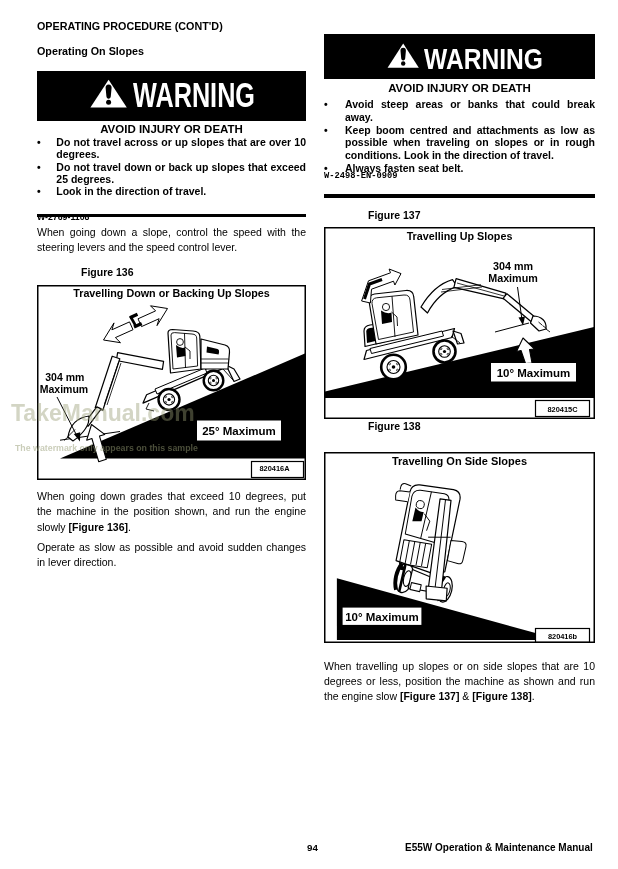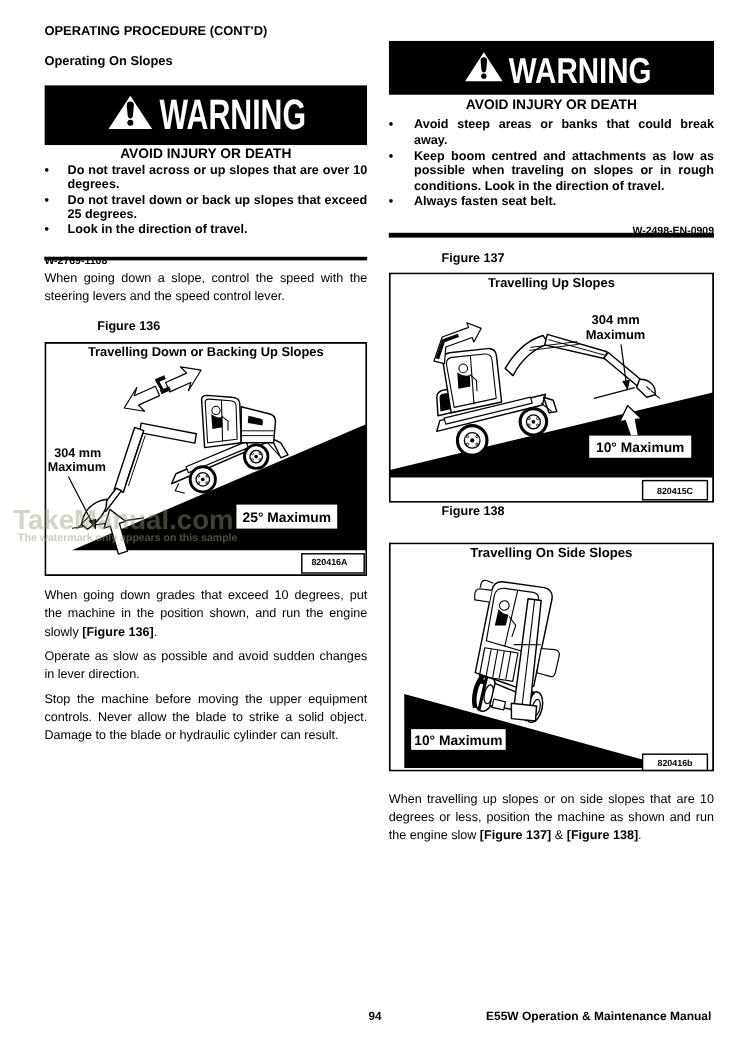--- a/index.html
+++ b/index.html
@@ -122,38 +122,37 @@
   <rect x="160" y="135.5" width="84" height="20" fill="#fff"></rect>
   <text x="202" y="150" font-size="11.5" font-weight="bold" text-anchor="middle">25° Maximum</text>
 
   <rect x="214.5" y="176.5" width="52" height="16" fill="#fff" stroke="#000" stroke-width="1.2"></rect>
   <text x="237.5" y="185.8" font-size="7.4" font-weight="bold" text-anchor="middle">820416A</text>
 </svg>
 
 <div class="abs body j" style="left:37px;top:489.2px;width:269px;">
   <p>When going down grades that exceed 10 degrees, put the machine in the position shown, and run the engine slowly <span class="b">[Figure 136]</span>.</p>
   <p>Operate as slow as possible and avoid sudden changes in lever direction.</p>
-  <p>Stop the machine before moving the upper equipment controls. Never allow the blade to strike a solid object. Damage to the blade or hydraulic cylinder can result.</p>
 </div>
 
 <svg class="abs" style="left:324px;top:33.5px;" width="271" height="45.5">
   <rect x="0" y="0" width="271" height="45.5" fill="#000"></rect>
   <polygon points="79.2,9.5 94.8,33.8 63.6,33.8" fill="#fff"></polygon>
   <path d="M79.2,13.8 c1.8,0 2.8,1.2 2.7,2.9 l-0.7,7.5 c-0.1,1.4 -0.9,2.2 -2,2.2 c-1.1,0 -1.9,-0.8 -2,-2.2 l-0.7,-7.5 c-0.1,-1.7 0.9,-2.9 2.7,-2.9 z" fill="#000"></path>
   <circle cx="79.2" cy="29.5" r="2.2" fill="#000"></circle>
   <text x="100" y="35" font-size="30" font-weight="bold" fill="#fff" textLength="119" lengthAdjust="spacingAndGlyphs">WARNING</text>
 </svg>
 
 <div class="abs b" style="left:324px;top:82px;width:271px;text-align:center;font-size:11.5px;">AVOID INJURY OR DEATH</div>
 <div class="abs bul r" style="left:324px;top:98.3px;width:271px;">
   <div class="bi"><span class="d">•</span>Avoid steep areas or banks that could break away.</div>
   <div class="bi"><span class="d">•</span>Keep boom centred and attachments as low as possible when traveling on slopes or in rough conditions. Look in the direction of travel.</div>
   <div class="bi"><span class="d">•</span>Always fasten seat belt.</div>
 </div>
-<div class="abs b" style="left:324px;top:187px;width:271px;text-align:right;font-size:8.75px;">W-2498-EN-0909</div>
+<div class="abs b" style="left:324px;top:171px;width:271px;font-size:8.75px;font-family:Liberation Mono, monospace;">W-2498-EN-0909</div>
 <div class="abs" style="left:324px;top:193.8px;width:271px;height:3.8px;background:#000;"></div>
 
 <div class="abs figlab" style="left:324px;top:208.5px;">Figure 137</div>
 
 <svg class="abs" style="left:324px;top:226.5px;" width="271" height="192" id="fig137">
   <rect x="0.75" y="0.75" width="269.5" height="190.5" fill="none" stroke="#000" stroke-width="1.5"></rect>
   <text x="135.5" y="12.5" font-size="10.75" font-weight="bold" text-anchor="middle">Travelling Up Slopes</text>
   <polygon points="0,164.8 270,100 270,171 0,171" fill="#000"></polygon>
   <g id="exc137" stroke="#000" fill="none" stroke-width="1.2" stroke-linejoin="round">
 
@@ -273,14 +272,14 @@
   <text x="238.5" y="186.5" font-size="7.4" font-weight="bold" text-anchor="middle">820416b</text>
 </svg>
 
 <div class="abs body j" style="left:324px;top:658.5px;width:271px;">
   <p>When travelling up slopes or on side slopes that are 10 degrees or less, position the machine as shown and run the engine slow <span class="b">[Figure 137]</span> &amp; <span class="b">[Figure 138]</span>.</p>
 </div>
 
 <div class="abs b" style="left:307px;top:841.6px;font-size:9.75px;">94</div>
 <div class="abs b" style="left:405px;top:841.6px;width:190px;text-align:left;font-size:10px;">E55W Operation &amp; Maintenance Manual</div>
 
-<div class="abs b" style="left:11px;top:420px;font-size:23px;color:rgba(150,155,115,0.42);z-index:10;letter-spacing:0px;">TakeManual.com</div>
+<div class="abs b" style="left:11px;top:400px;font-size:23px;color:rgba(150,155,115,0.42);z-index:10;letter-spacing:0px;">TakeManual.com</div>
 <div class="abs b" style="left:15px;top:442.8px;font-size:8.8px;color:rgba(150,155,115,0.5);z-index:10;">The watermark only appears on this sample</div>
 
 </body></html>

